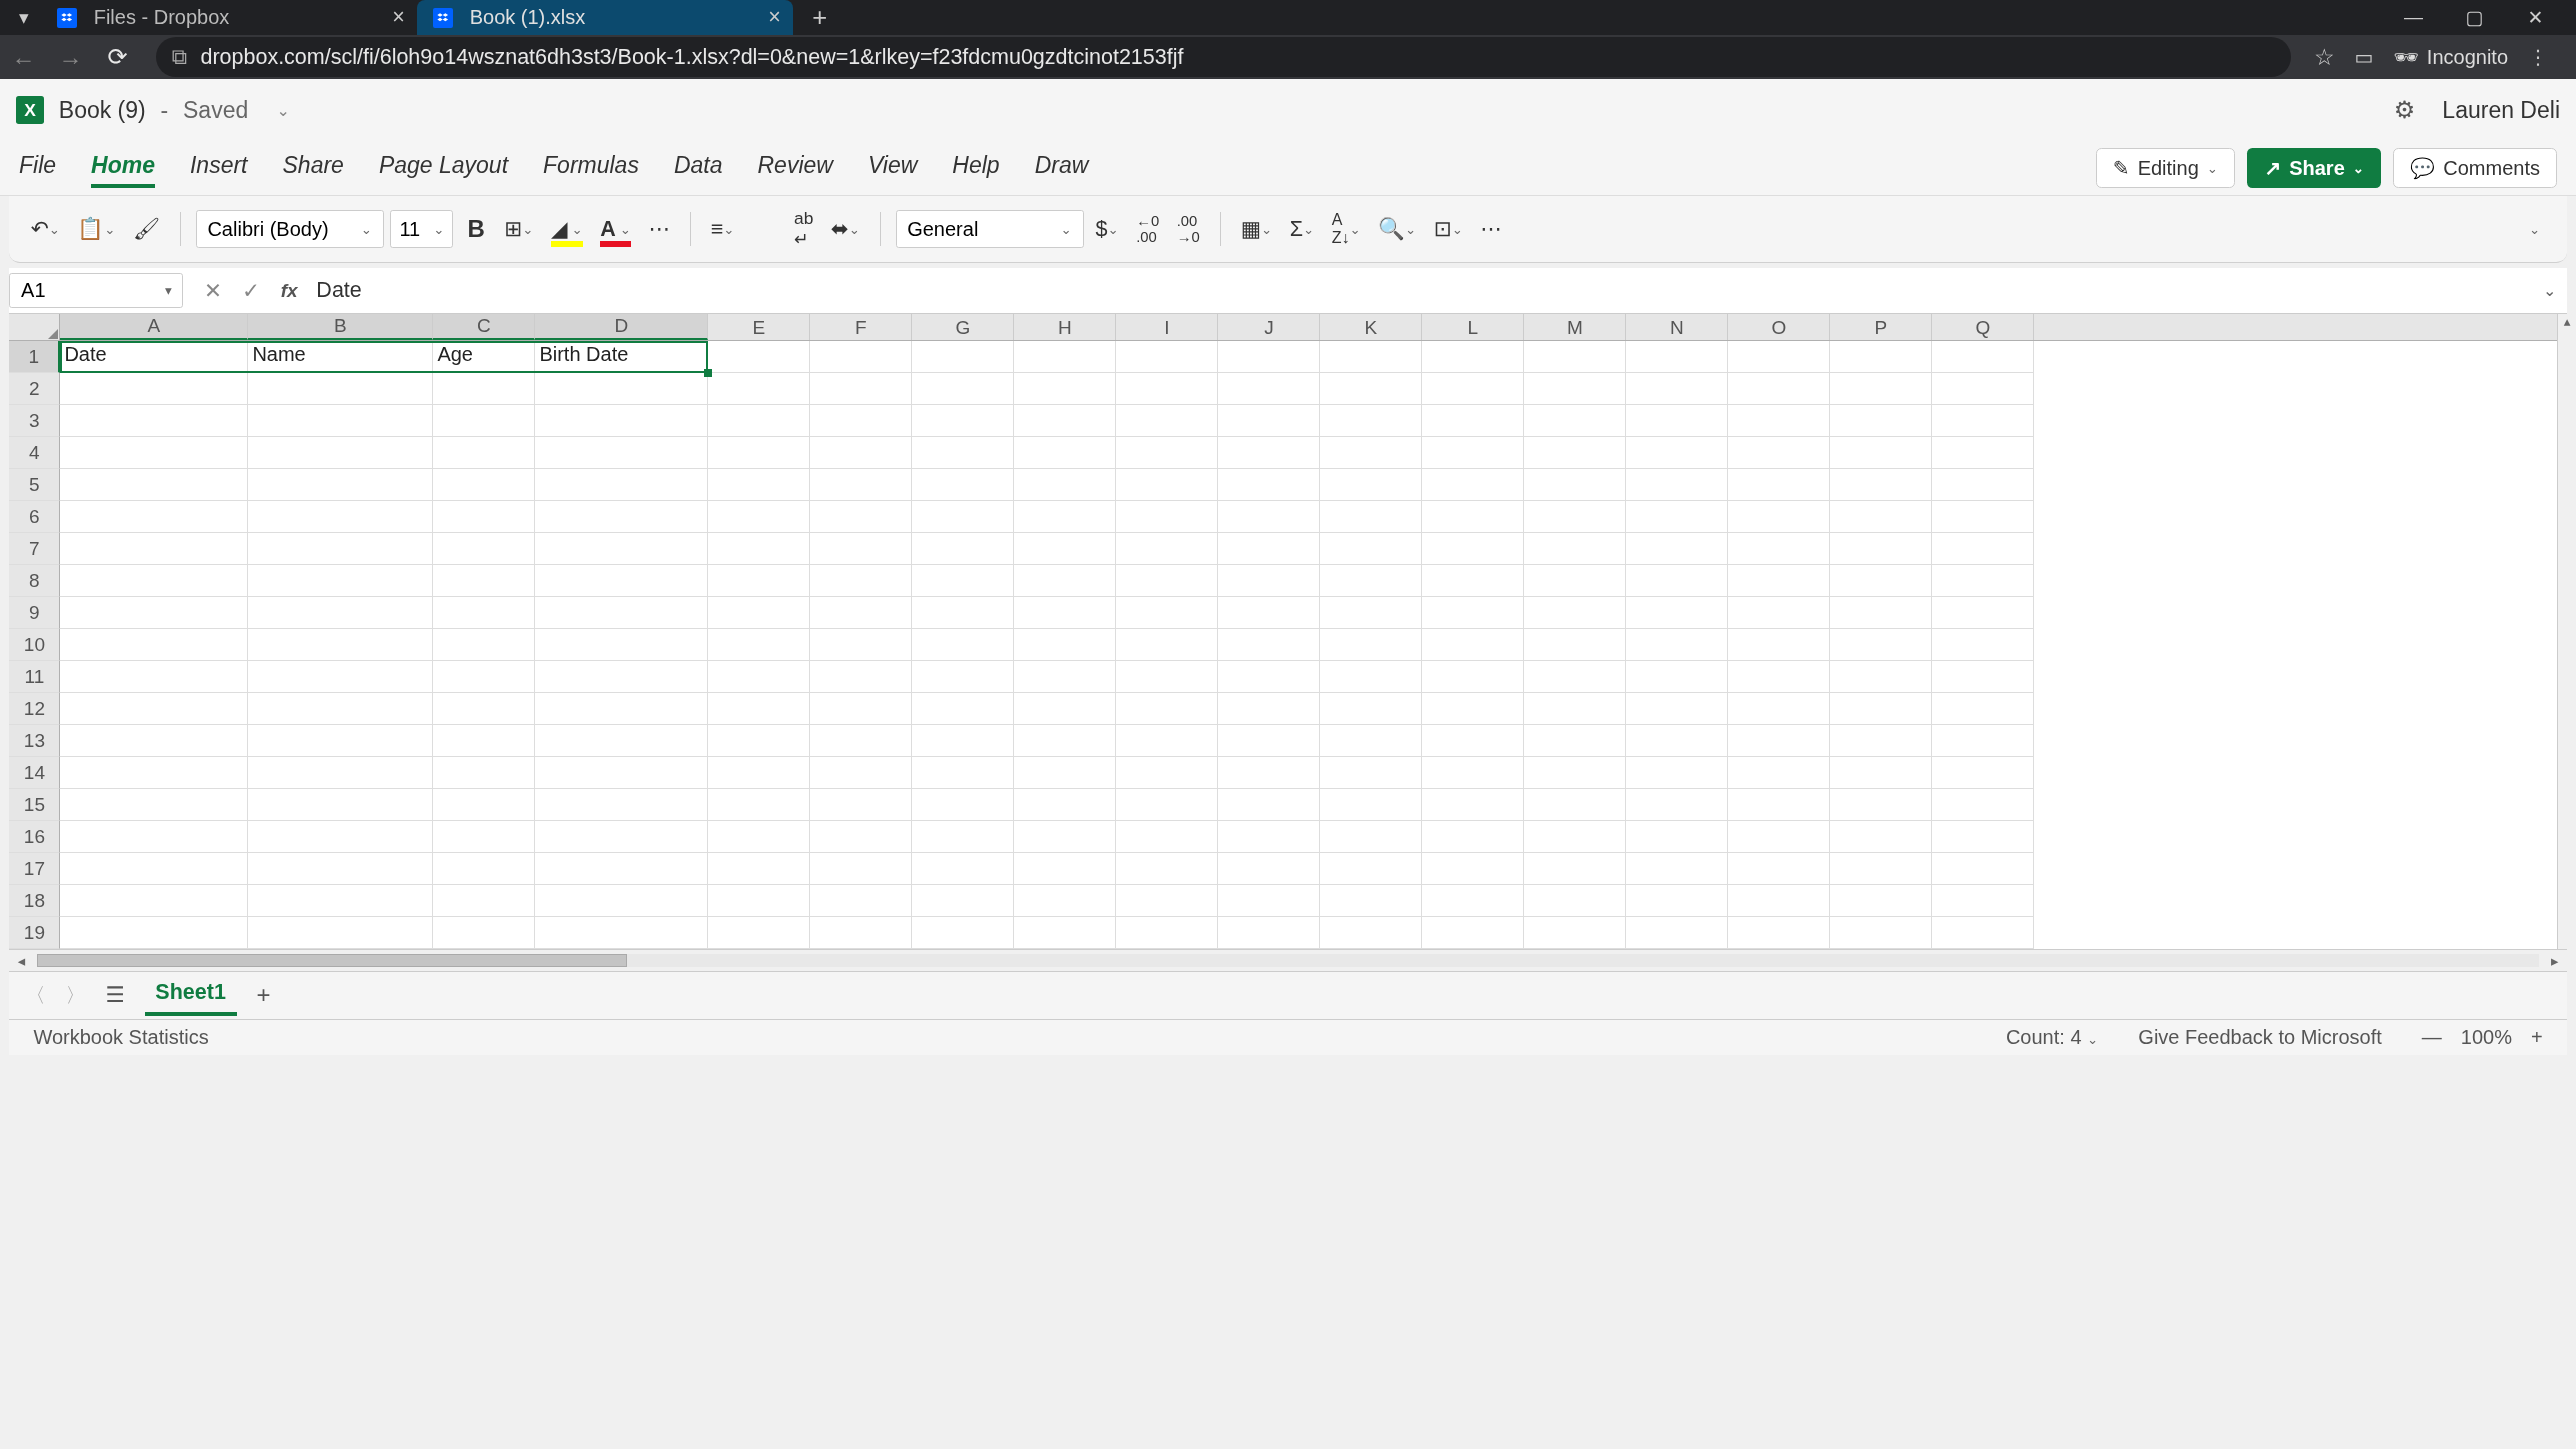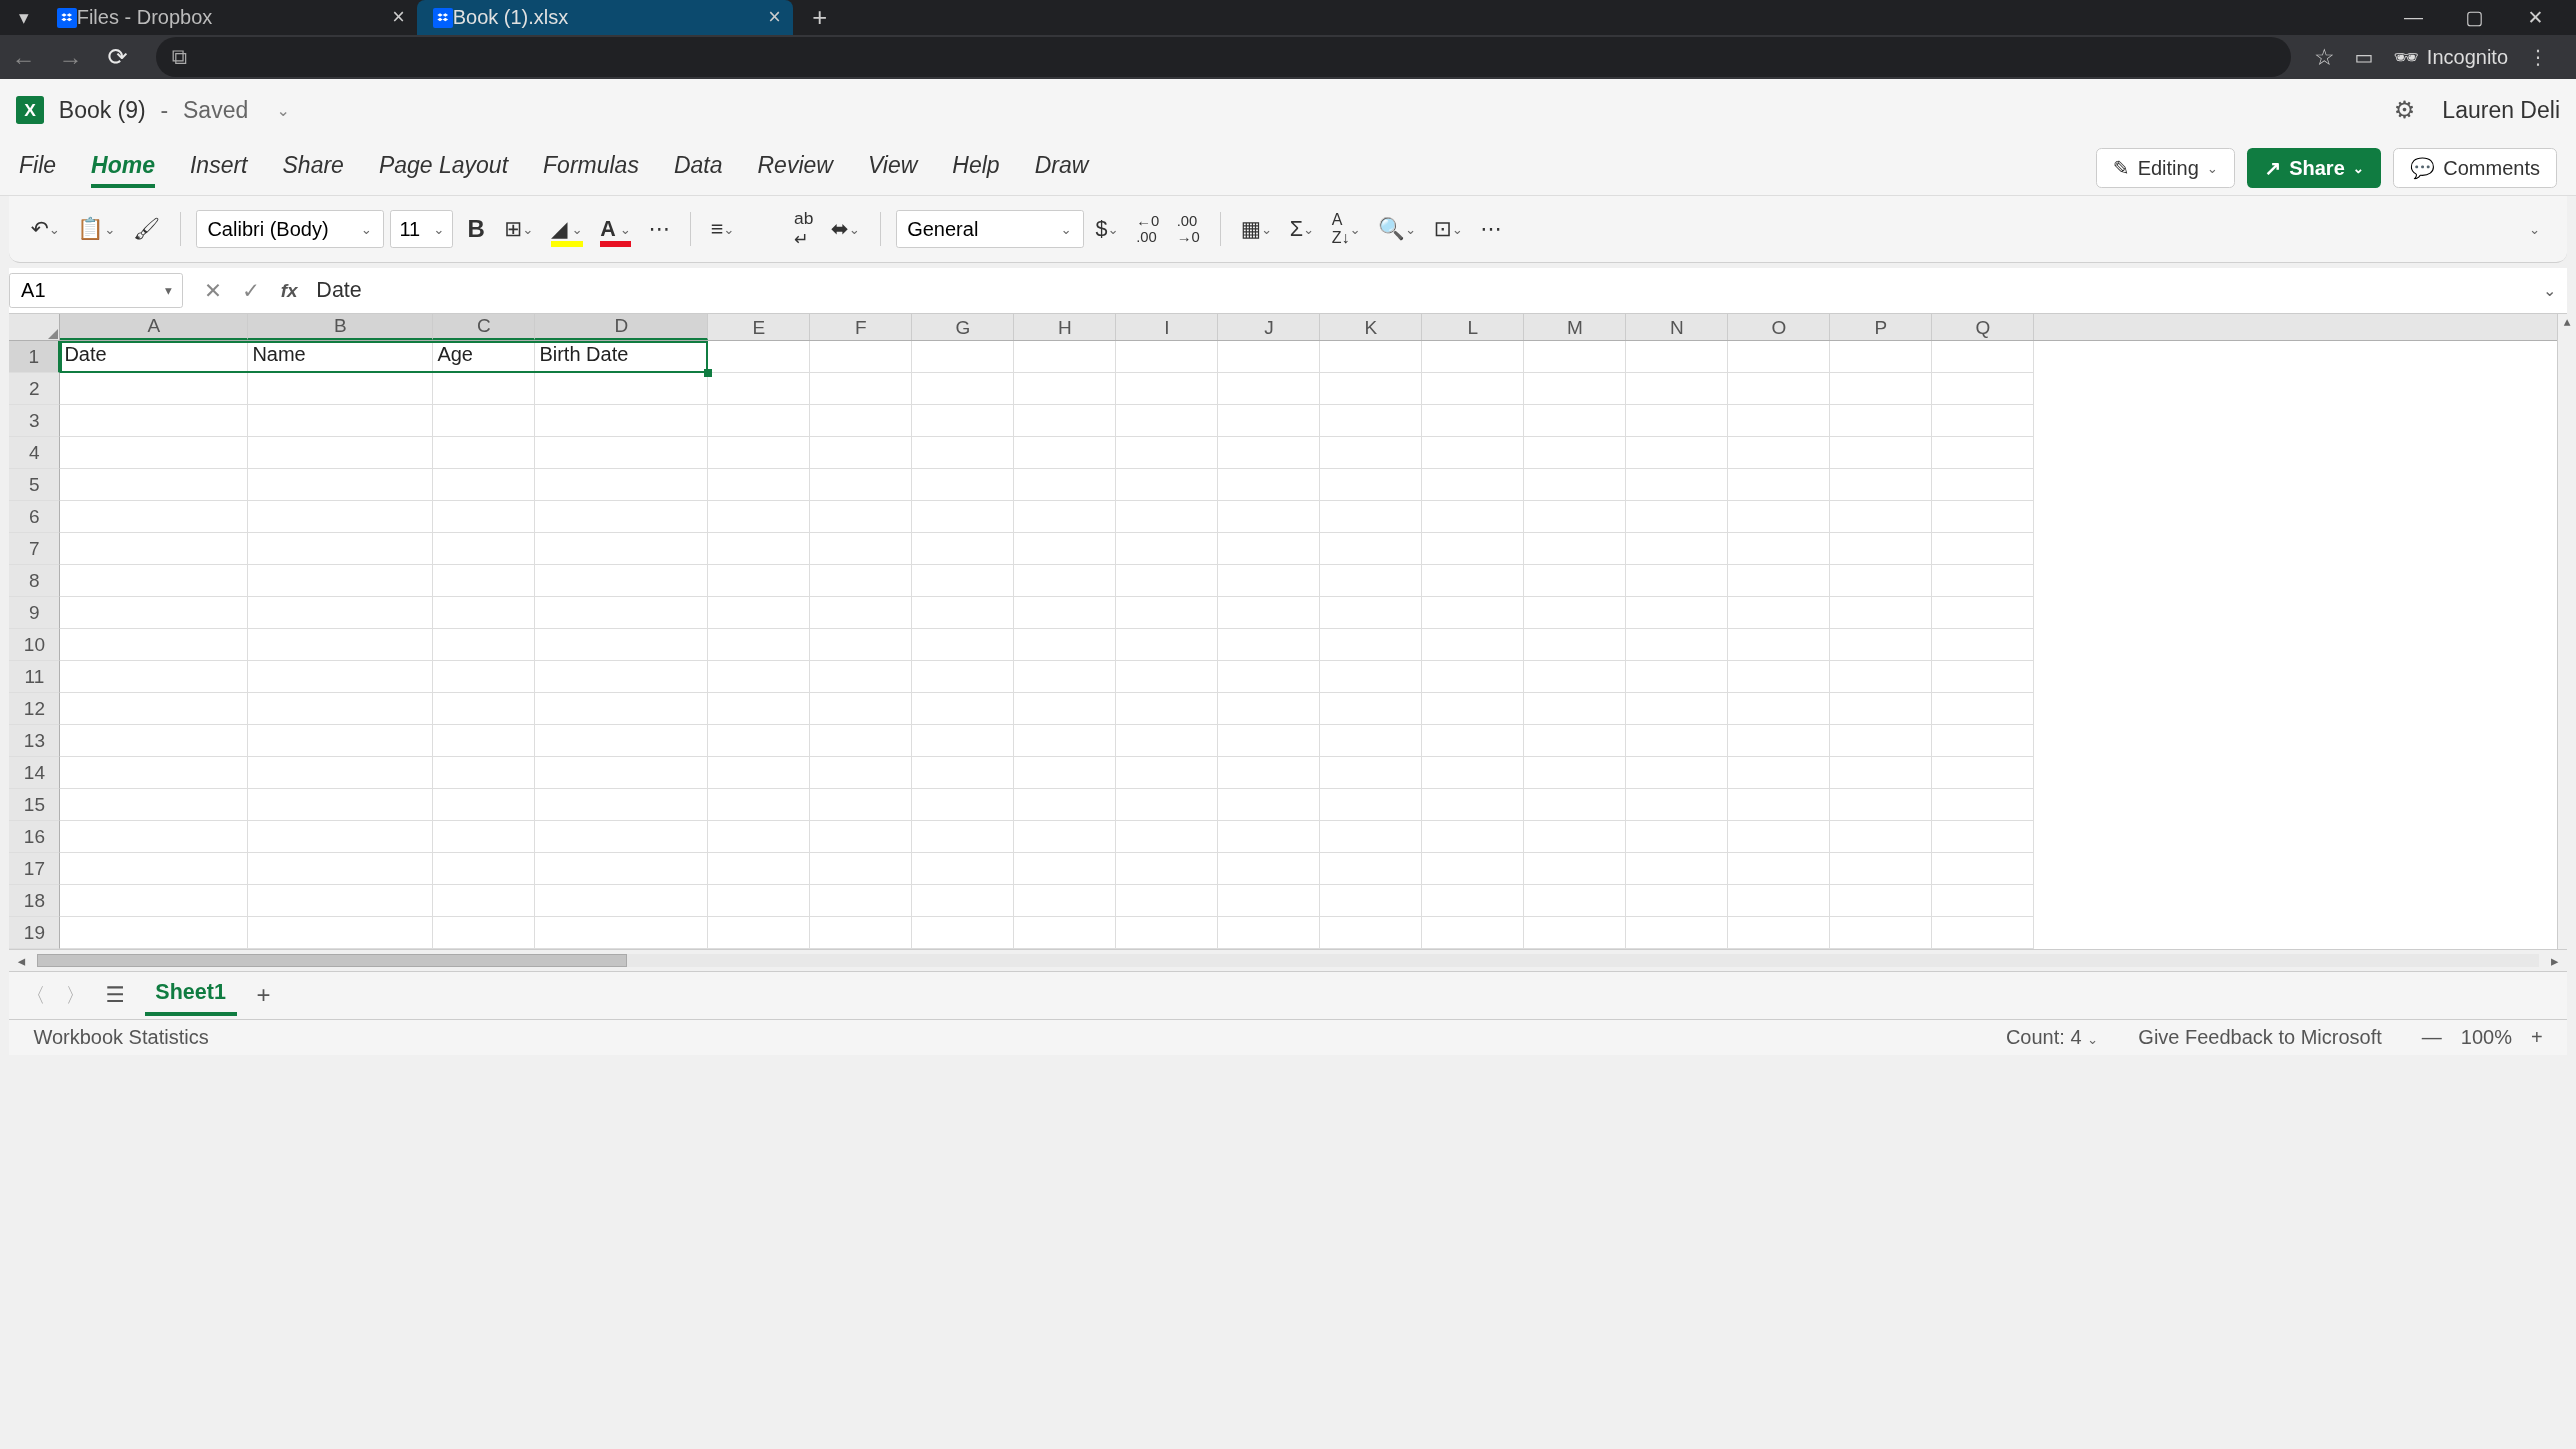--- a/index.html
+++ b/index.html
@@ -2,21 +2,21 @@
 <html style="font-size:10.7px"><head>
 <meta charset="utf-8">
 <style>
 * { margin: 0; padding: 0; box-sizing: border-box; font-family: "Segoe UI", Arial, sans-serif; }
 body { background: #f0f0f0; width: 2576px; height: 1449px; overflow: hidden; transform-origin: top left; }
 
 
 .browser-chrome { background: #202124; height: 79px; display: flex; flex-direction: column; }
 .tab-bar { height: 39px; display: flex; align-items: center; padding-left: 6.7px; }
 .tab-dropdown { width: 34px; height: 34px; display: flex; align-items: center; justify-content: center; color: #ccc; font-size: 19px; }
-.browser-tab { display: flex; align-items: center; gap: 0; padding: 0 20px 0 16px; height: 35px; color: #e0e0e0; font-size: 20px; border-radius: 8px 8px 0 0; min-width: 376px; position: relative; }
+.browser-tab { display: flex; align-items: center; gap: 17px; padding: 0 20px 0 16px; height: 35px; color: #e0e0e0; font-size: 20px; border-radius: 8px 8px 0 0; min-width: 376px; position: relative; }
 .browser-tab.active { background: #0c4a6e; }
 .browser-tab.inactive { background: transparent; color: #bbb; }
 .tab-favicon { width: 20px; height: 20px; background: #0061ff; display: inline-flex; align-items: center; justify-content: center; border-radius: 2px; }
 .tab-favicon svg { width: 13.4px; height: 13.4px; }
 .tab-close { position: absolute; right: 12px; color: #ccc; font-size: 21.5px; cursor: pointer; }
 .new-tab { color: #ccc; font-size: 25.5px; margin-left: 13.4px; width: 27px; text-align: center; }
 .window-controls { margin-left: auto; display: flex; gap: 34px; padding-right: 27px; color: #ccc; font-size: 19px; }
 .window-controls span { width: 27px; text-align: center; }
 
 .addr-bar { height: 54px; display: flex; align-items: center; padding: 0 8px; gap: 16px; background: #35363a; }
@@ -134,20 +134,21 @@
       <span>▢</span>
       <span>✕</span>
     </div>
   </div>
   <div class="addr-bar">
     <div class="nav-btn">←</div>
     <div class="nav-btn">→</div>
     <div class="nav-btn enabled">⟳</div>
     <div class="addr-field">
       <span style="color:#aaa;">⧉</span>
+      <span>dropbox.com/scl/fi/6loh9o14wsznat6dh3st3/Book-1.xlsx?dl=0&amp;new=1&amp;rlkey=f23fdcmu0gzdtcinot2153fjf</span>
     </div>
     <div class="addr-right">
       <span style="font-size:23px;">☆</span>
       <span style="font-size:20px;">▭</span>
       <div class="incognito">
         <span>🕶</span>
         <span>Incognito</span>
       </div>
       <span style="font-size:20px;">⋮</span>
     </div>

